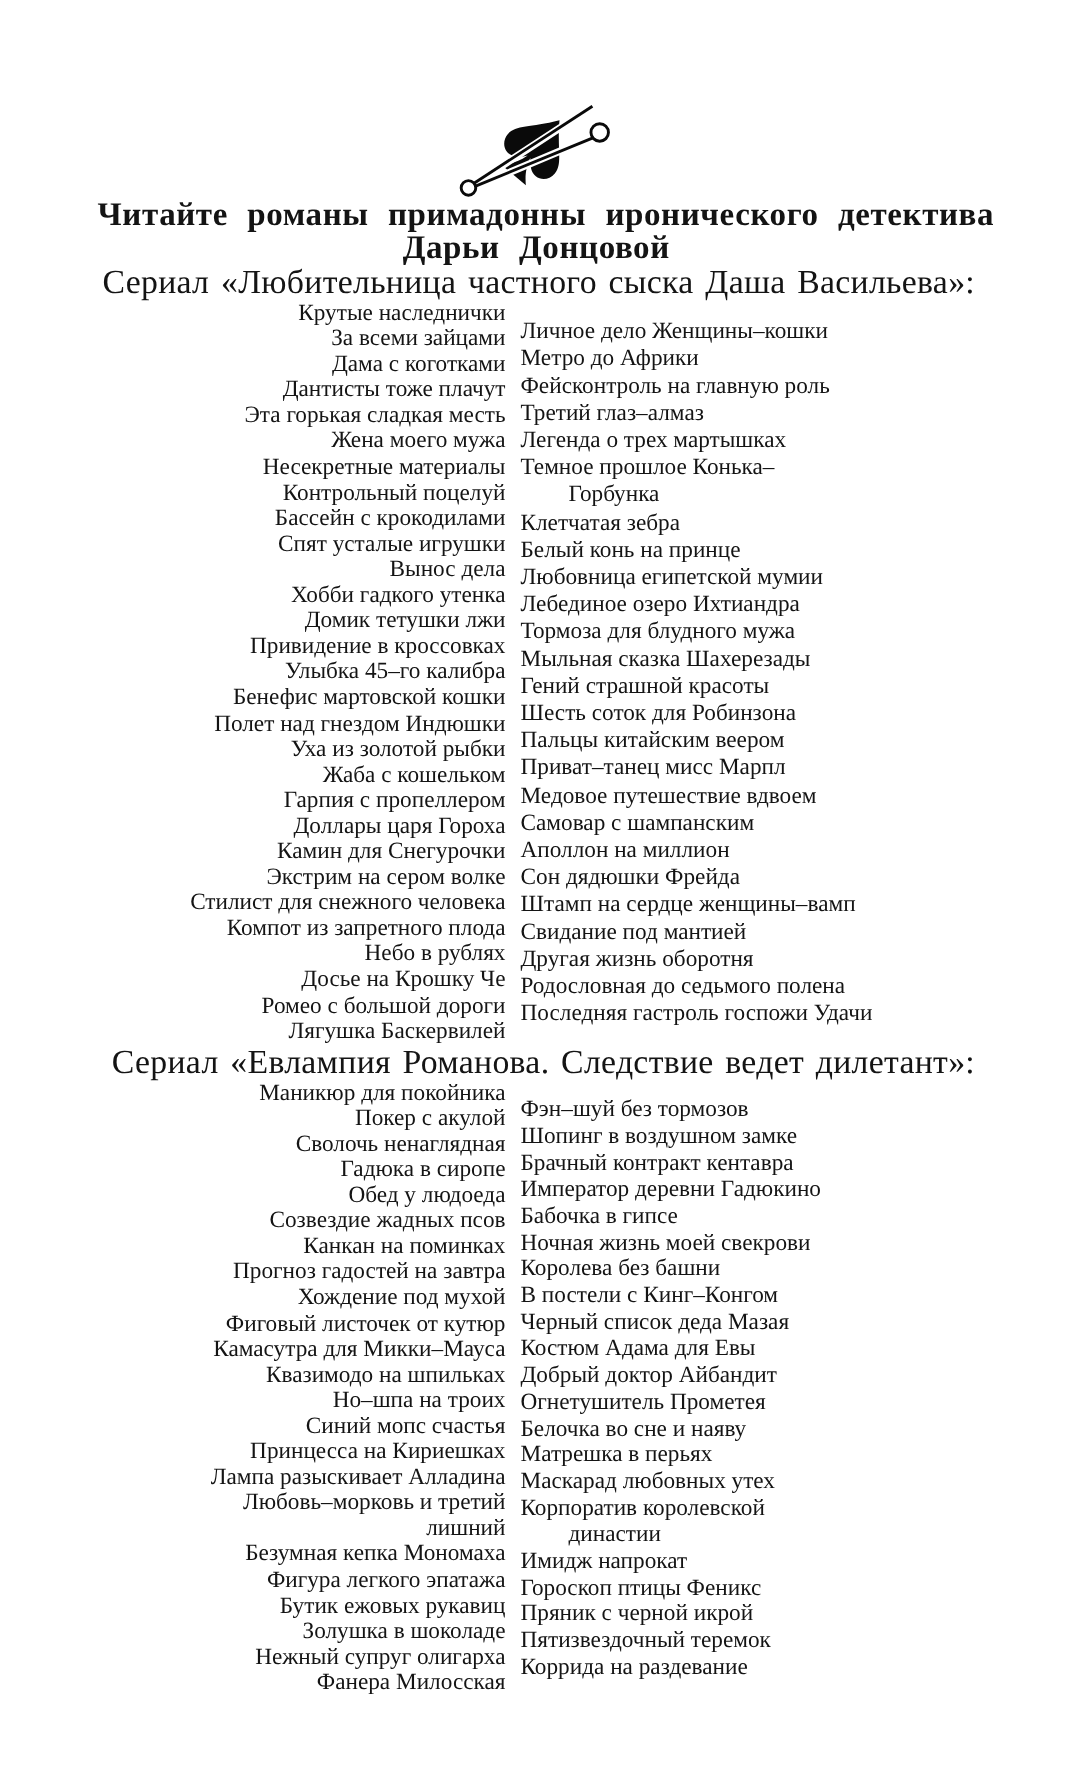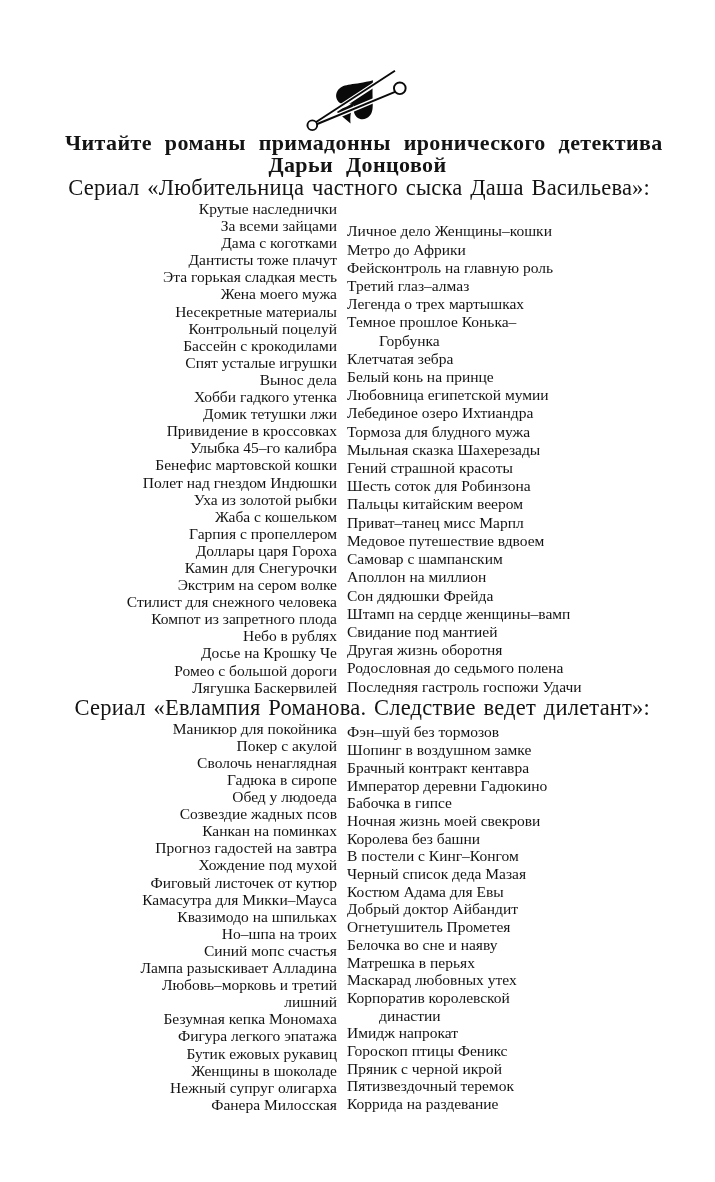--- a/index.html
+++ b/index.html
@@ -35,21 +35,21 @@
   .sec-title {
     text-align: right;
     font-size: 22.5px;
     line-height: 24px;
     letter-spacing: 0.2px;
     word-spacing: 2px;
     white-space: nowrap;
   }
   .cols {
     display: flex;
-    align-items: flex-end;
+    align-items: center;
   }
   .col {
     font-size: 15.5px;
   }
   .col-l {
     width: 272px;
     text-align: right;
     line-height: 17.1px;
   }
   .col-r {
@@ -180,27 +180,28 @@
           <div class="title">Обед у людоеда</div>
           <div class="title">Созвездие жадных псов</div>
           <div class="title">Канкан на поминках</div>
           <div class="title">Прогноз гадостей на завтра</div>
           <div class="title">Хождение под мухой</div>
           <div class="title">Фиговый листочек от кутюр</div>
           <div class="title">Камасутра для Микки–Мауса</div>
           <div class="title">Квазимодо на шпильках</div>
           <div class="title">Но–шпа на троих</div>
           <div class="title">Синий мопс счастья</div>
+          <div class="title">Принцесса на Кириешках</div>
           <div class="title">Лампа разыскивает Алладина</div>
           <div class="title">Любовь–морковь и третий
 лишний</div>
           <div class="title">Безумная кепка Мономаха</div>
           <div class="title">Фигура легкого эпатажа</div>
           <div class="title">Бутик ежовых рукавиц</div>
-          <div class="title">Женщины в шоколаде</div>
+          <div class="title">Золушка в шоколаде</div>
           <div class="title">Нежный супруг олигарха</div>
           <div class="title">Фанера Милосская</div>
         </div>
       <div class="col col-r">
           <div class="title">Фэн–шуй без тормозов</div>
           <div class="title">Шопинг в воздушном замке</div>
           <div class="title">Брачный контракт кентавра</div>
           <div class="title">Император деревни Гадюкино</div>
           <div class="title">Бабочка в гипсе</div>
           <div class="title">Ночная жизнь моей свекрови</div>

